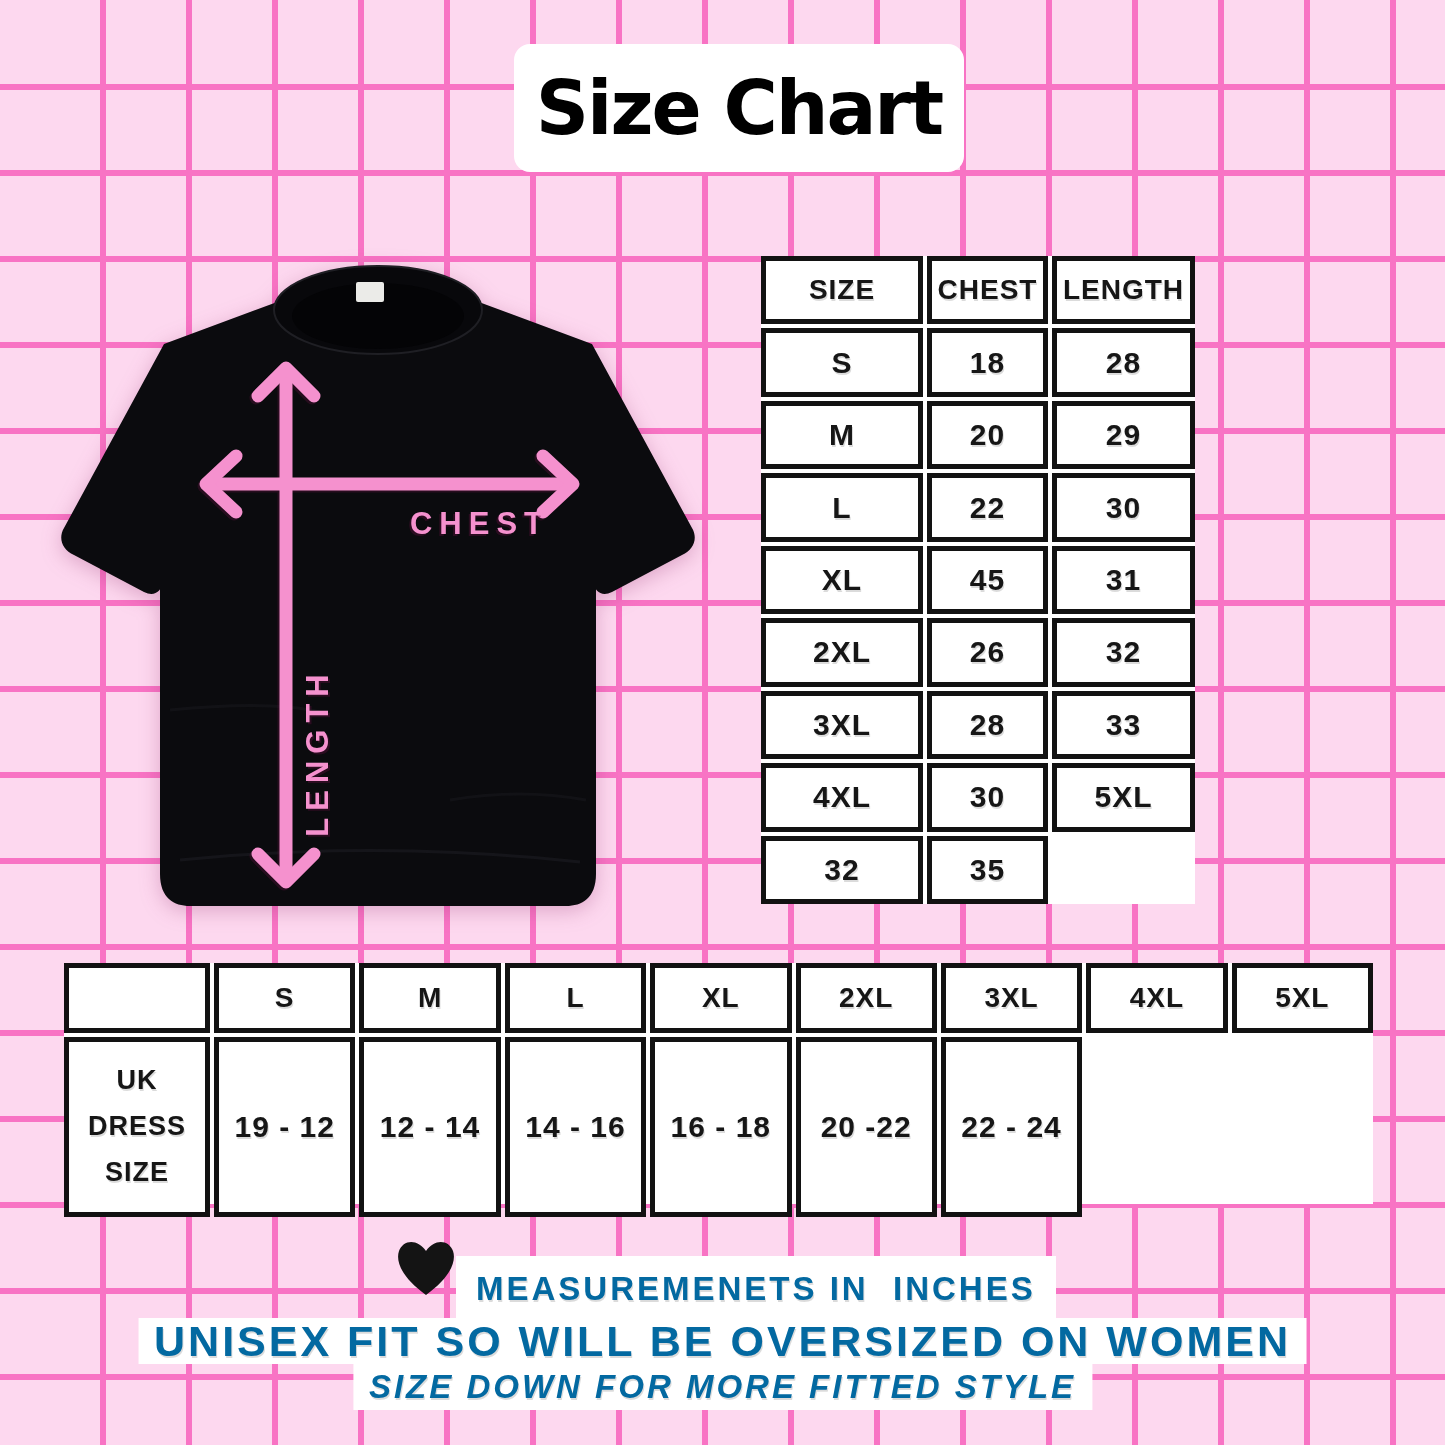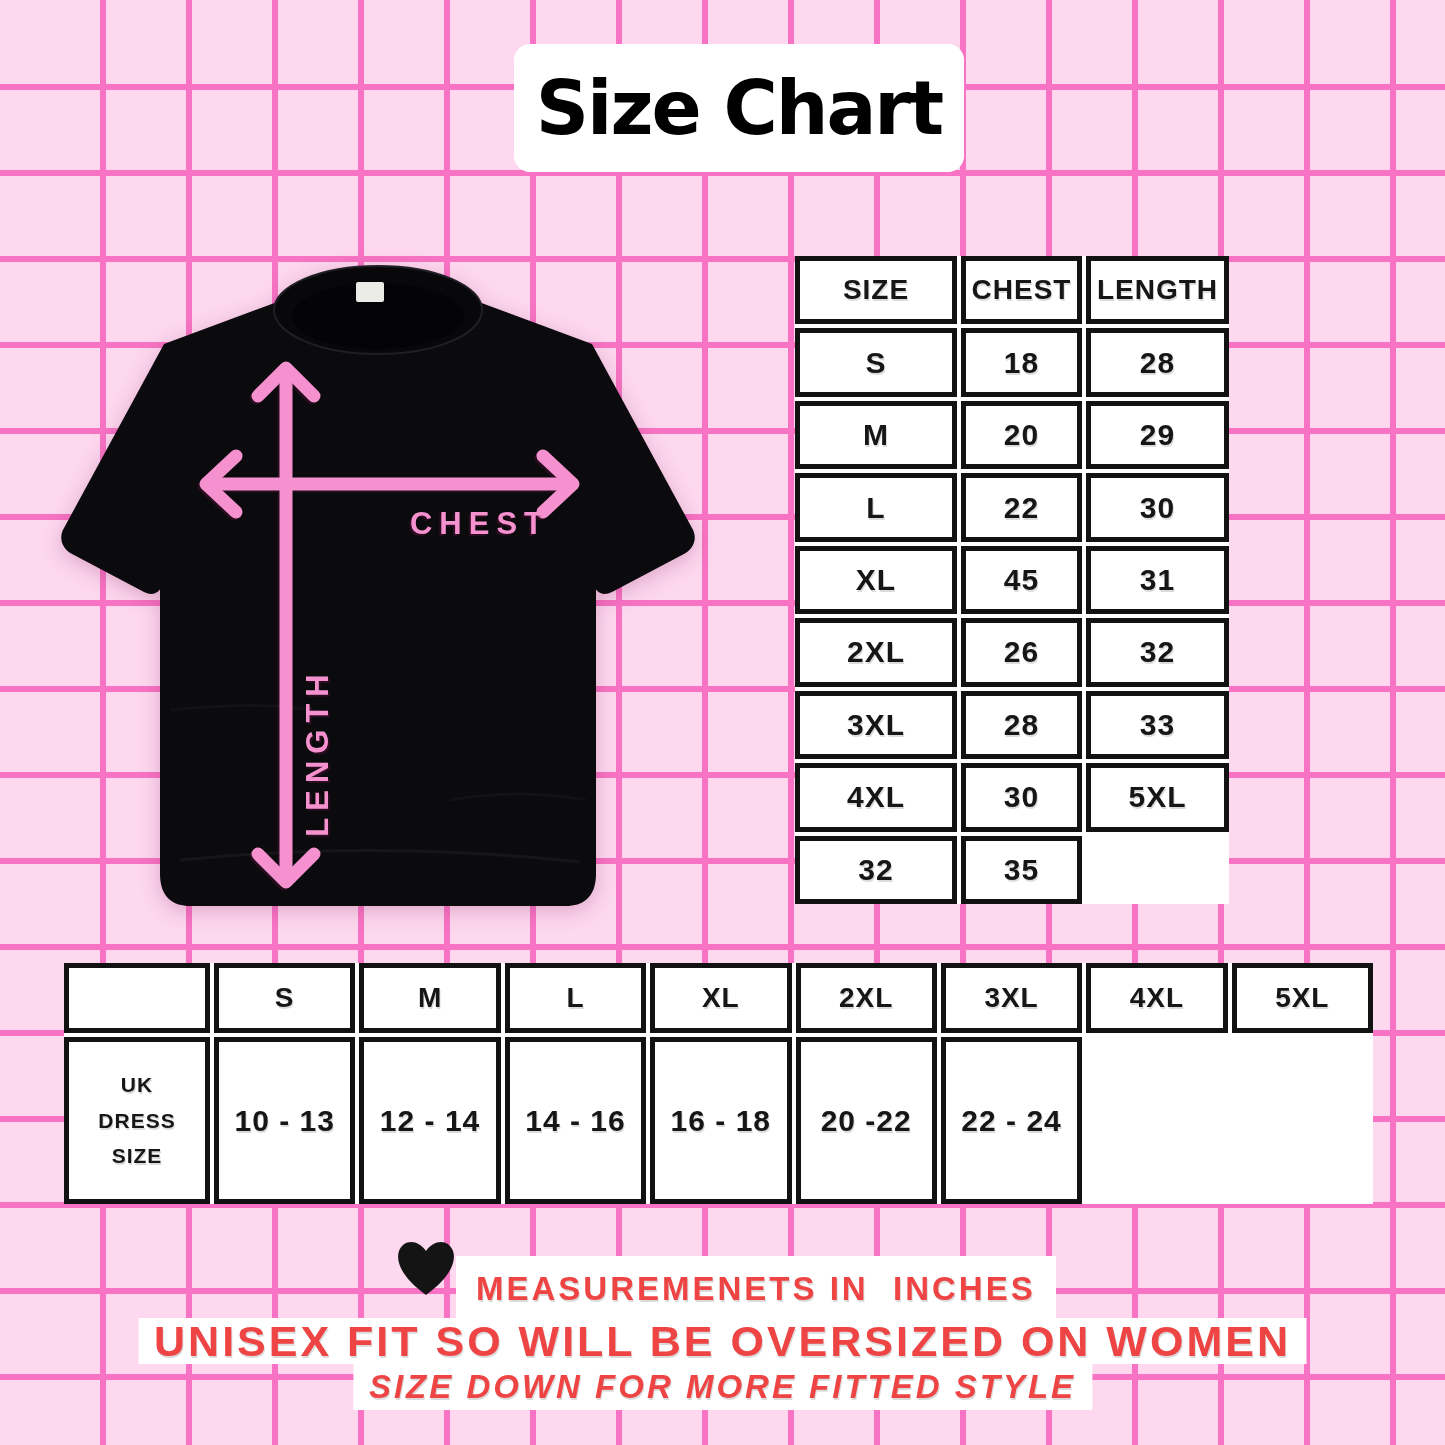--- a/index.html
+++ b/index.html
@@ -35,33 +35,33 @@
   
   .sheet{ position:absolute; display:grid; gap:4px; background:#fff; }
   .cell{
     border:5px solid #121212; background:#fff;
     display:flex; align-items:center; justify-content:center; text-align:center;
     font-weight:bold; font-size:30px; color:#161616;
     text-shadow:1px 2px 0 rgba(0,0,0,.14); letter-spacing:1px;
   }
   .cell.head{ font-size:28px; }
   #size-table{
-    left:795px; top:256px; width:434px; height:648px;
+    left:761px; top:256px; width:434px; height:648px;
     grid-template-columns:162px 121px 1fr;
     grid-auto-rows:1fr;
   }
   #dress-table{
     left:64px; top:963px; width:1309px; height:241px;
     grid-template-columns:146px repeat(8,1fr);
     grid-template-rows:70px 1fr;
   }
-  #dress-table .cell:nth-child(10){ font-size:21px; line-height:1.7; padding:16px 16px; }
+  #dress-table .cell:nth-child(10){ font-size:27px; line-height:1.7; padding:16px 16px; }
   
   .note{
-    position:absolute; background:#fff; color:#ef4444;
+    position:absolute; background:#fff; color:#0369a1;
     display:flex; align-items:center; justify-content:center;
     font-weight:bold; letter-spacing:3px; white-space:pre;
     text-shadow:1px 2px 0 rgba(0,0,0,.14);
   }
   #measure-note{ left:456px; top:1256px; height:66px; padding:0 20px; font-size:33px; }
   #fit-note-1{ left:50%; transform:translateX(-50%); top:1318px; height:46px; padding:0 16px; font-size:43px;text-align:right; }
   #fit-note-2{ left:50%; transform:translateX(-50%); top:1364px; height:46px; padding:0 16px; font-size:33px;font-style:italic; }
   #heart{ position:absolute; left:394px; top:1237px; }
 </style>
 </head>
@@ -157,21 +157,21 @@
       <div class="cell head"></div>
       <div class="cell head">S</div>
       <div class="cell head">M</div>
       <div class="cell head">L</div>
       <div class="cell head">XL</div>
       <div class="cell head">2XL</div>
       <div class="cell head">3XL</div>
       <div class="cell head">4XL</div>
       <div class="cell head">5XL</div>
       <div class="cell">UK DRESS SIZE</div>
-      <div class="cell">10 - 13</div>
+      <div class="cell">19 - 12</div>
       <div class="cell">12 - 14</div>
       <div class="cell">14 - 16</div>
       <div class="cell">16 - 18</div>
       <div class="cell">20 -22</div>
       <div class="cell">22 - 24</div>
     </div>
 
   <svg id="heart" width="64" height="62" viewBox="0 0 64 62">
     <path d="M32 58 C 10 42, 1 26, 5 14 C 9 3, 23 1, 32 14 C 41 1, 55 3, 59 14 C 63 26, 54 42, 32 58 Z" fill="#141414"></path>
   </svg>

